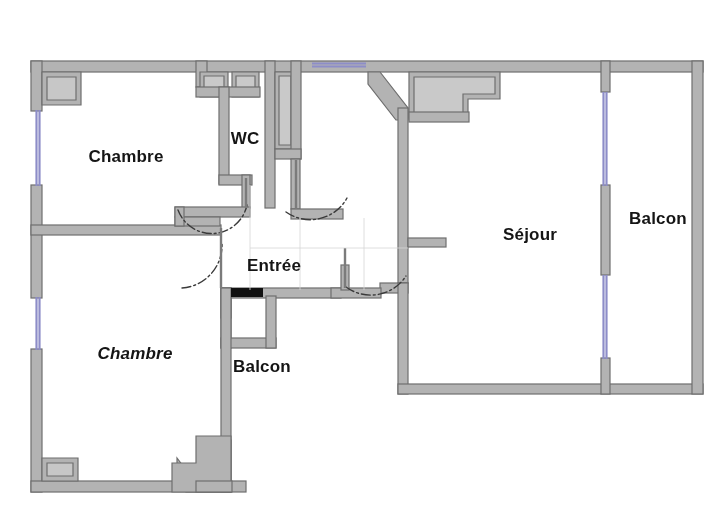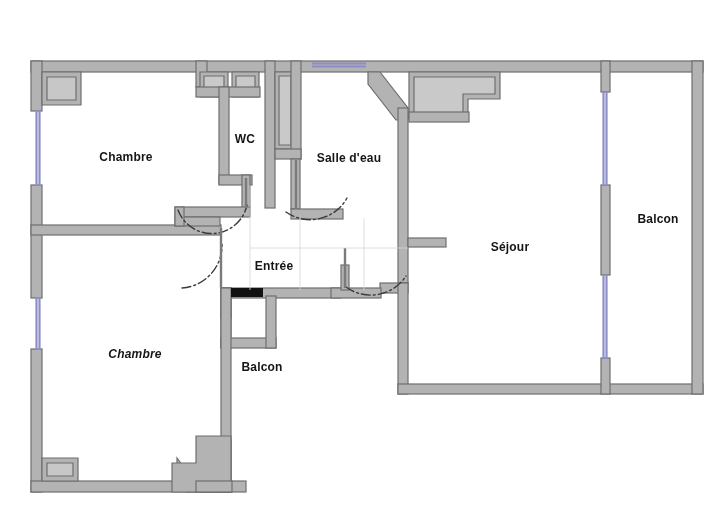--- a/index.html
+++ b/index.html
@@ -30,21 +30,21 @@
   .room-label {
     position: absolute;
     font-family: "Liberation Sans", sans-serif;
     font-weight: bold;
     color: #151515;
     white-space: nowrap;
     letter-spacing: 0.2px;
     transform: translate(-50%, -50%);
     user-select: none;
   }
-  .room-label.sz-lg { font-size: 12px; text-align: right; }
+  .room-label.sz-lg { font-size: 17px; text-align: right; }
   .watermark {
     position: absolute;
     left: 363px;
     top: 258px;
     transform: translate(-50%, -50%);
     font-family: "Liberation Sans", sans-serif;
     font-size: 46px;
     font-weight: bold;
     color: rgba(120,120,130,0.13);
     white-space: nowrap;
@@ -201,23 +201,22 @@
       <line x1="250" y1="248" x2="408" y2="248"></line>
     </g>
 
   </svg>
 
 
   <div class="room-label sz-lg" style="left:126px; top:157px;">Chambre</div>
 
   <div class="room-label sz-lg" style="left:245px; top:139px;">WC</div>
 
-  <div class="room-label sz-lg" style="left:349px; top:158px;">Salle d'eau</div>
-
-  <div class="room-label sz-lg" style="left:510px; top:235px;margin-top:12px;">Séjour</div>
+
+  <div class="room-label sz-lg" style="left:530px; top:235px;">Séjour</div>
 
   <div class="room-label sz-lg" style="left:658px; top:219px;">Balcon</div>
 
   <div class="room-label sz-lg" style="left:274px; top:266px;">Entrée</div>
 
   <div class="room-label sz-lg" style="left:135px; top:354px;font-style:italic;">Chambre</div>
 
   <div class="room-label sz-lg" style="left:262px; top:367px;">Balcon</div>
 
 </div>

